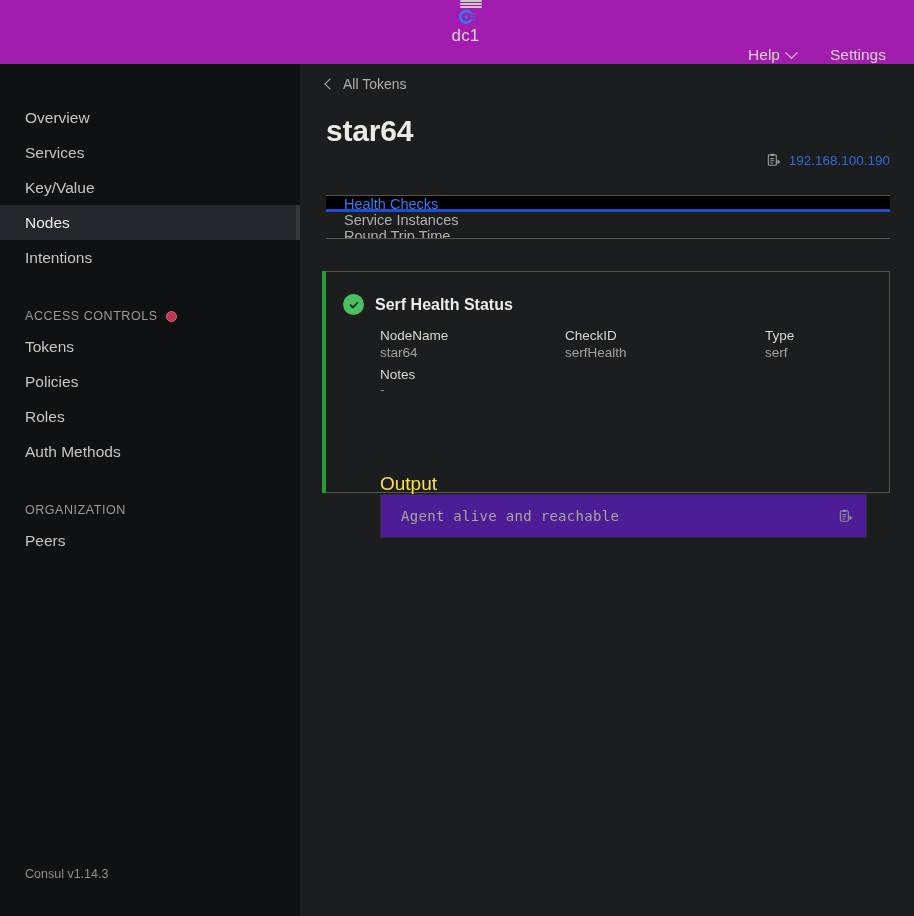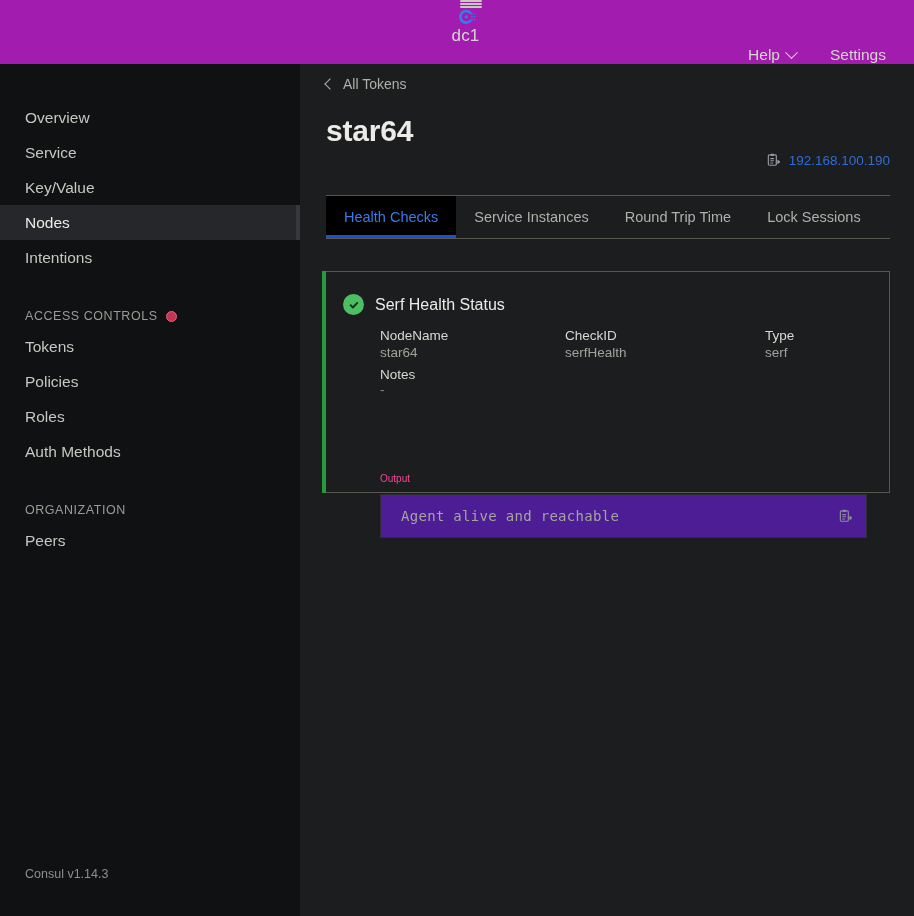--- a/index.html
+++ b/index.html
@@ -86,21 +86,21 @@
 
   .ip-row {
     position: absolute; right: 24px; top: 89px;
     display: flex; align-items: center; gap: 8px; cursor: pointer;
   }
   .ip-text { color: #2f6bd8; font-size: 13.5px; }
 
   .tabs {
     position: absolute; left: 26px; top: 131px; width: 564px; height: 44px;
     border-top: 1px solid #57564f; border-bottom: 1px solid #57564f;
-    display: flex; align-items: stretch; overflow: hidden;
+    display: flex; align-items: stretch; overflow: hidden; flex-direction: column;
   }
   .tab {
     display: flex; align-items: center; padding: 0 18px;
     color: #b0afaa; font-size: 14.5px; cursor: pointer; white-space: nowrap;
     position: relative;
   }
   .tab.active { background: #000; color: #3b7ae8; }
   .tab.active::after {
     content: ""; position: absolute; left: 0; bottom: 0; width: 100%; height: 3px;
     background: #1c4ed1;
@@ -115,34 +115,34 @@
     height: calc(100% + 2px); background: #259b3b;
   }
   .card-head {
     display: flex; align-items: center; gap: 11px;
     padding: 22px 0 0 17px;
   }
   .check-icon {
     width: 21px; height: 21px; border-radius: 50%; background: #4cbf62;
     display: flex; align-items: center; justify-content: center; flex: none;
   }
-  .card-title { color: #ecebe7; font-size: 16px; font-weight: normal; }
+  .card-title { color: #ecebe7; font-size: 16px; font-weight: bold; }
 
   .fields { padding: 13px 0 0 54px; display: flex; }
   .col-1 { width: 185px; }
   .col-2 { width: 200px; }
   .col-3 { width: 120px; }
   .f-label { color: #d9d8d3; font-size: 13.5px; margin-bottom: 2px; }
   .f-value { color: #a3a29d; font-size: 13.5px; }
   .notes-label { color: #d9d8d3; font-size: 13.5px; margin-top: 7px; }
   .notes-value { color: #8a8984; font-size: 13.5px; }
 
   .output-label {
     position: absolute; left: 54px; top: 201px;
-    color: #ec4899; font-size: 10px;
+    color: #fde047; font-size: 19px;
   }
   .output-box {
     position: absolute; left: 54px; top: 222px; width: 487px; height: 44px;
     background: #4c1d95; border: 1px solid #2c2e31;
     display: flex; align-items: center;
   }
   .output-text {
     margin-left: 20px; color: #a5a49f; font-size: 14px;
     font-family: "DejaVu Sans Mono", monospace; letter-spacing: .3px;
   }
@@ -181,21 +181,21 @@
     </button>
   </div>
 </div>
 
 <div class="sidebar">
   <div style="padding-top:36px">
     <div class="nav-item">
       <span>Overview</span>
     </div>
     <div class="nav-item">
-      <span>Service</span>
+      <span>Services</span>
     </div>
     <div class="nav-item">
       <span>Key/Value</span>
     </div>
     <div class="nav-item active">
       <span>Nodes</span>
     </div>
     <div class="nav-item">
       <span>Intentions</span>
     </div>

